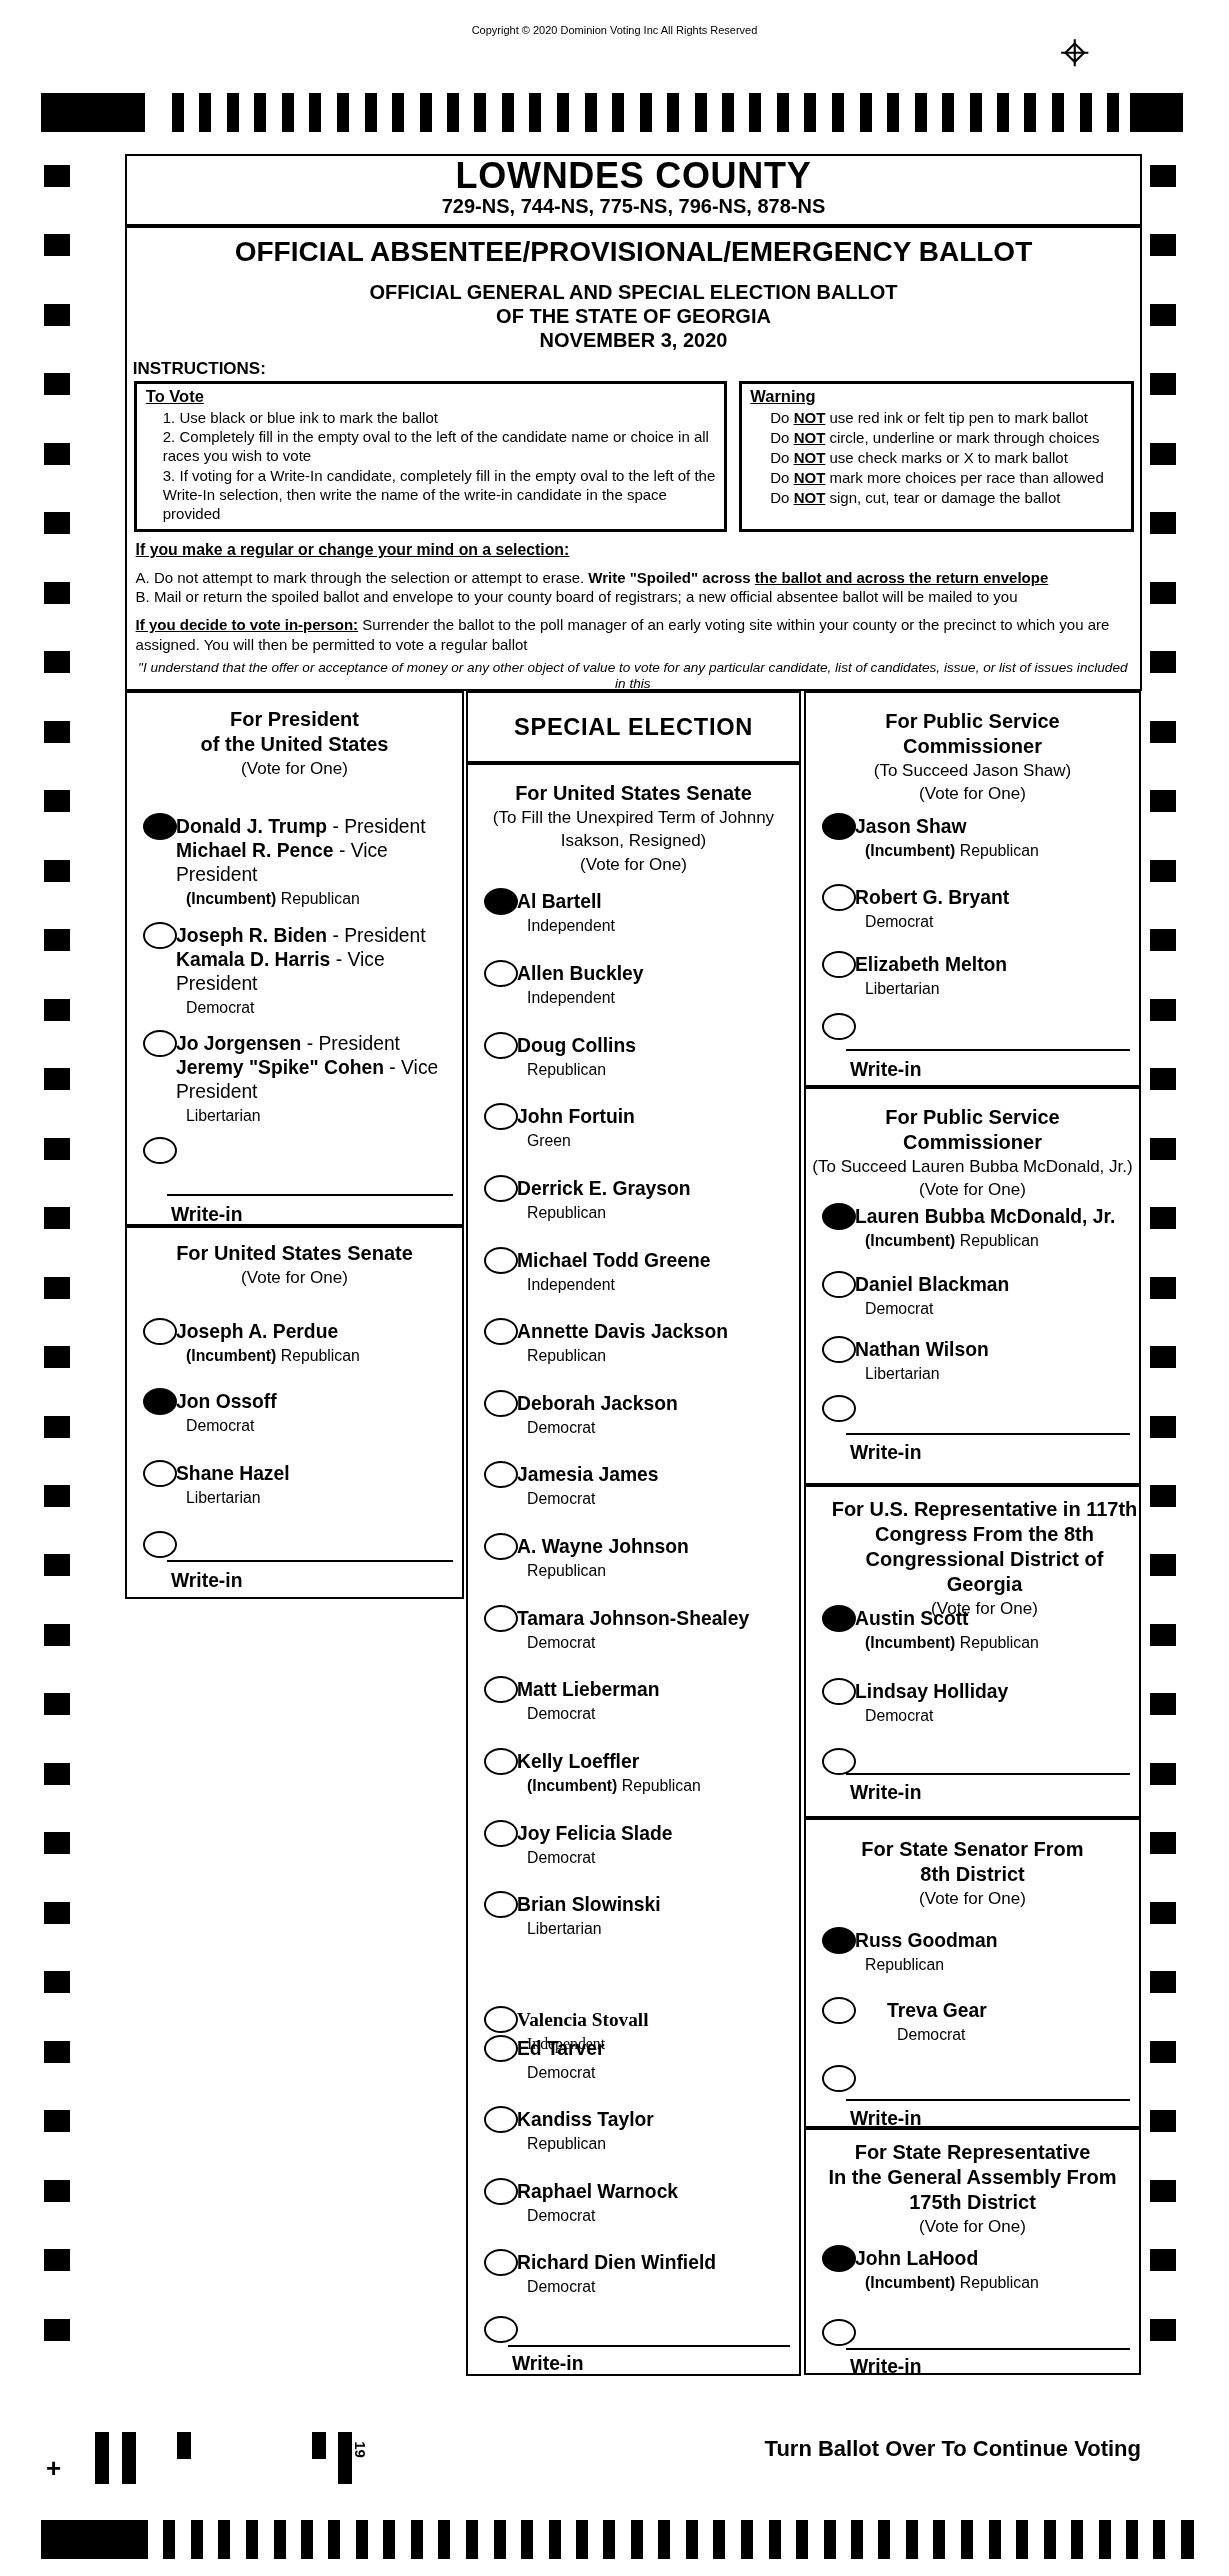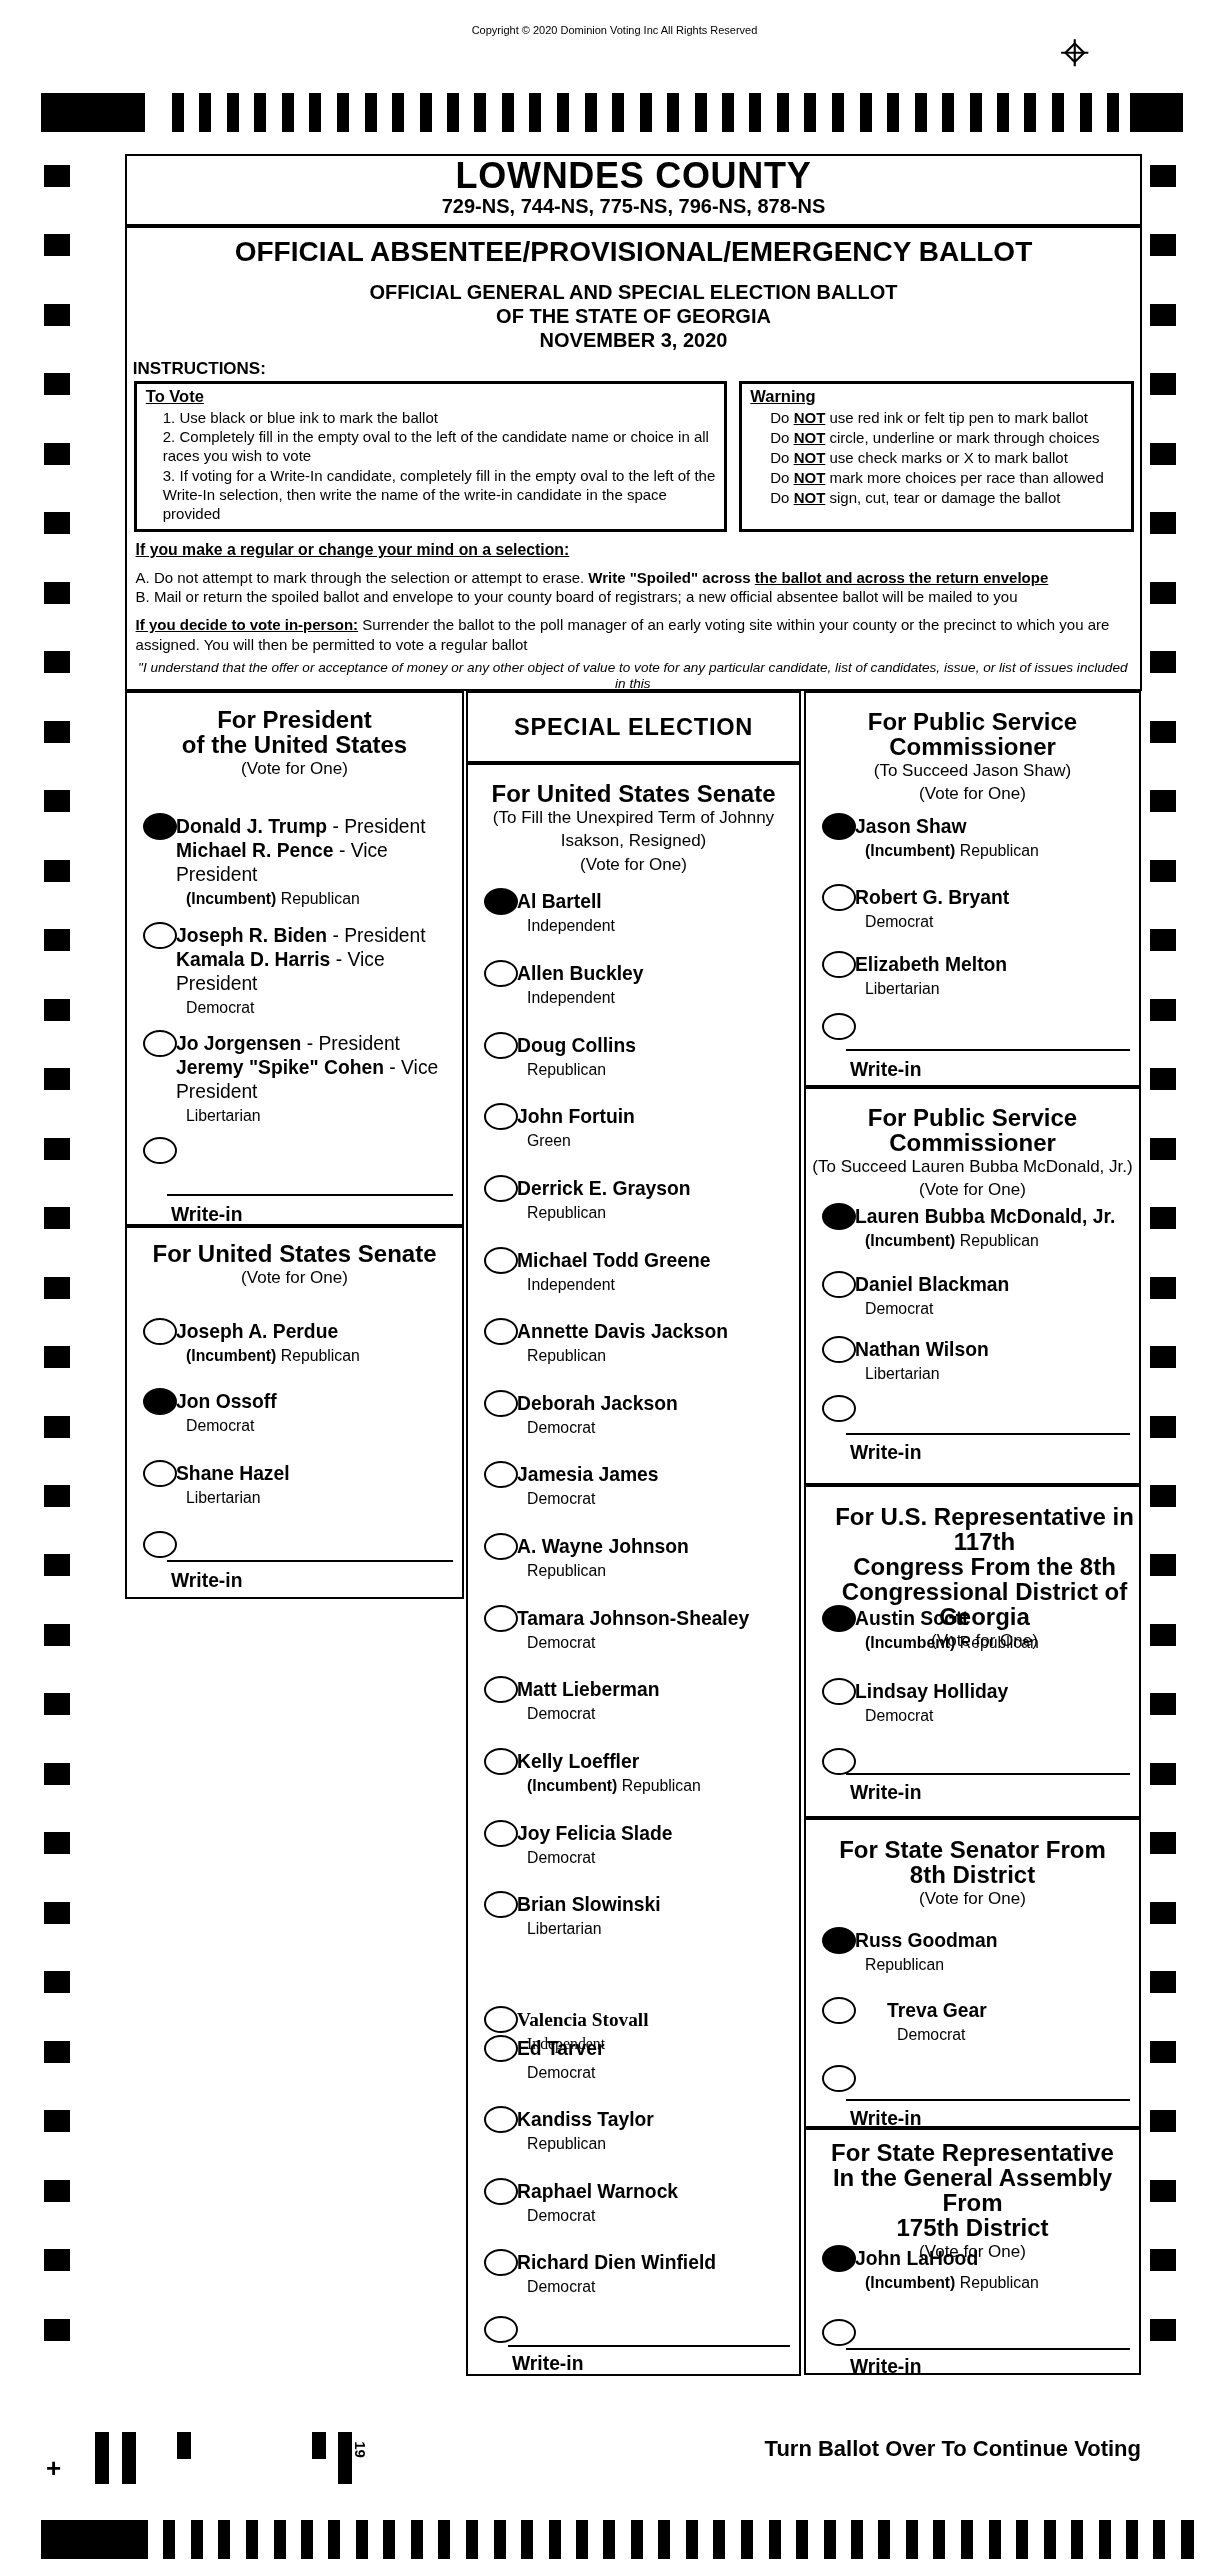--- a/index.html
+++ b/index.html
@@ -33,21 +33,21 @@
   .m-b{line-height:19.3px;}
   .m-inperson{margin-top:8.6px;line-height:19.3px;}
   .m-inperson .lead{font-weight:bold;text-decoration:underline;}
   .fraud{margin-top:5.7px;text-align:center;font-style:italic;font-size:13.6px;line-height:16.5px;}
   
   .banner{position:absolute;left:466px;top:691px;width:335px;height:72px;border:2.1px solid #000;
           box-sizing:border-box;display:flex;align-items:center;justify-content:center;
           font-size:23.6px;font-weight:bold;letter-spacing:0.7px;}
   .race{position:absolute;border:2.1px solid #000;box-sizing:border-box;background:#fff;}
   .race-hdr{text-align:center;padding-top:15.8px;}
-  .rt{font-size:24px;font-weight:bold;line-height:25px;}
+  .rt{font-size:20px;font-weight:bold;line-height:25px;}
   .rs{font-size:17px;line-height:23.6px;}
   .cand{position:absolute;left:0;width:100%;}
   .oval{position:absolute;left:15.8px;top:-2.1px;width:34px;height:27px;border:2.1px solid #000;
         border-radius:50%;box-sizing:border-box;background:#fff;}
   .oval.filled{background:#000;}
   .cname{margin-left:49px;margin-right:2.9px;font-size:19.3px;font-weight:bold;line-height:24px;}
   .cname .rest{font-weight:normal;}
   .party{margin-left:59px;font-size:15.8px;line-height:20px;margin-top:2.1px;}
   .party .inc{font-weight:bold;}
   .wline{position:absolute;left:40px;right:8.6px;border-top:2.1px solid #000;}
@@ -333,21 +333,21 @@
         <div class="cname"><span>Nathan Wilson</span></div>
         <div class="party"><span>Libertarian</span></div>
       </div>
       <div class="cand" style="top: 308px;">
         <span class="oval" title="write-in oval"></span>
       </div>
       <div class="wline" style="top: 344px;"></div>
       <div class="wlabel" style="top: 352px;">Write-in</div>
     </div>
     <div class="race" style="left: 804px; top: 1485px; width: 337px; height: 333px;">
-      <div class="race-hdr" style="padding-top: 17px; margin-left: 24px;">
+      <div class="race-hdr" style="padding-top: 10px; margin-left: 24px;">
         <div class="rt">For U.S. Representative in 117th</div>
         <div class="rt">Congress From the 8th</div>
         <div class="rt">Congressional District of Georgia</div>
         <div class="rs">(Vote for One)</div>
       </div>
       <div class="cand" style="top: 120px;">
         <span class="oval filled" title="Austin Scott"></span>
         <div class="cname"><span>Austin Scott</span></div>
         <div class="party"><span class="inc">(Incumbent) </span><span>Republican</span></div>
       </div>

